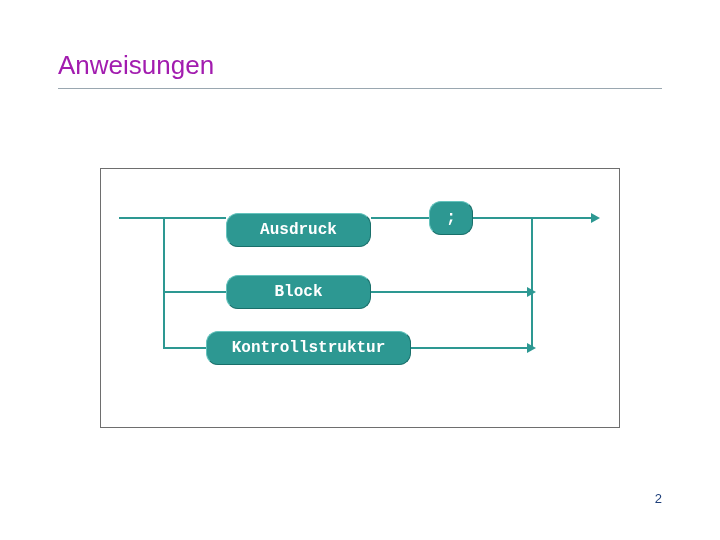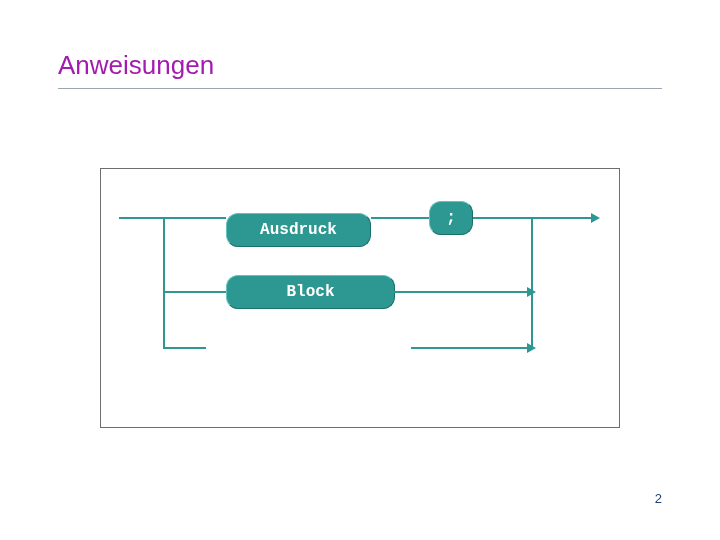--- a/index.html
+++ b/index.html
@@ -117,22 +117,25 @@
 
 
   <div class="figure-frame">
 
     <div class="dbox" style="left:125px; top:32px;  width:145px; height:34px;margin-top:12px;">
       <span>Ausdruck</span>
     </div>
     <div class="dbox" style="left:328px; top:32px;  width:44px;  height:34px;">
       <span>;</span>
     </div>
-    <div class="dbox" style="left:125px; top:106px; width:169px; height:34px;">
+    <div class="dbox" style="left:125px; top:106px; width:145px; height:34px;">
       <span>Block</span>
+    </div>
+    <div class="dbox" style="left:105px; top:162px; width:205px; height:34px;">
+      <span>Kontrollstruktur</span>
     </div>
 
     <div class="seg h" style="left:18px;  top:48px;  width:107px;"></div>
     <div class="seg h" style="left:270px; top:48px;  width:58px;"></div>
     <div class="seg h" style="left:372px; top:48px;  width:118px;"></div>
     <div class="arrow-right" style="left:490px; top:44px;"></div>
 
     <div class="seg v" style="left:62px;  top:48px;  height:131px;"></div>
 
     <div class="seg v" style="left:430px; top:48px;  height:131px;"></div>

